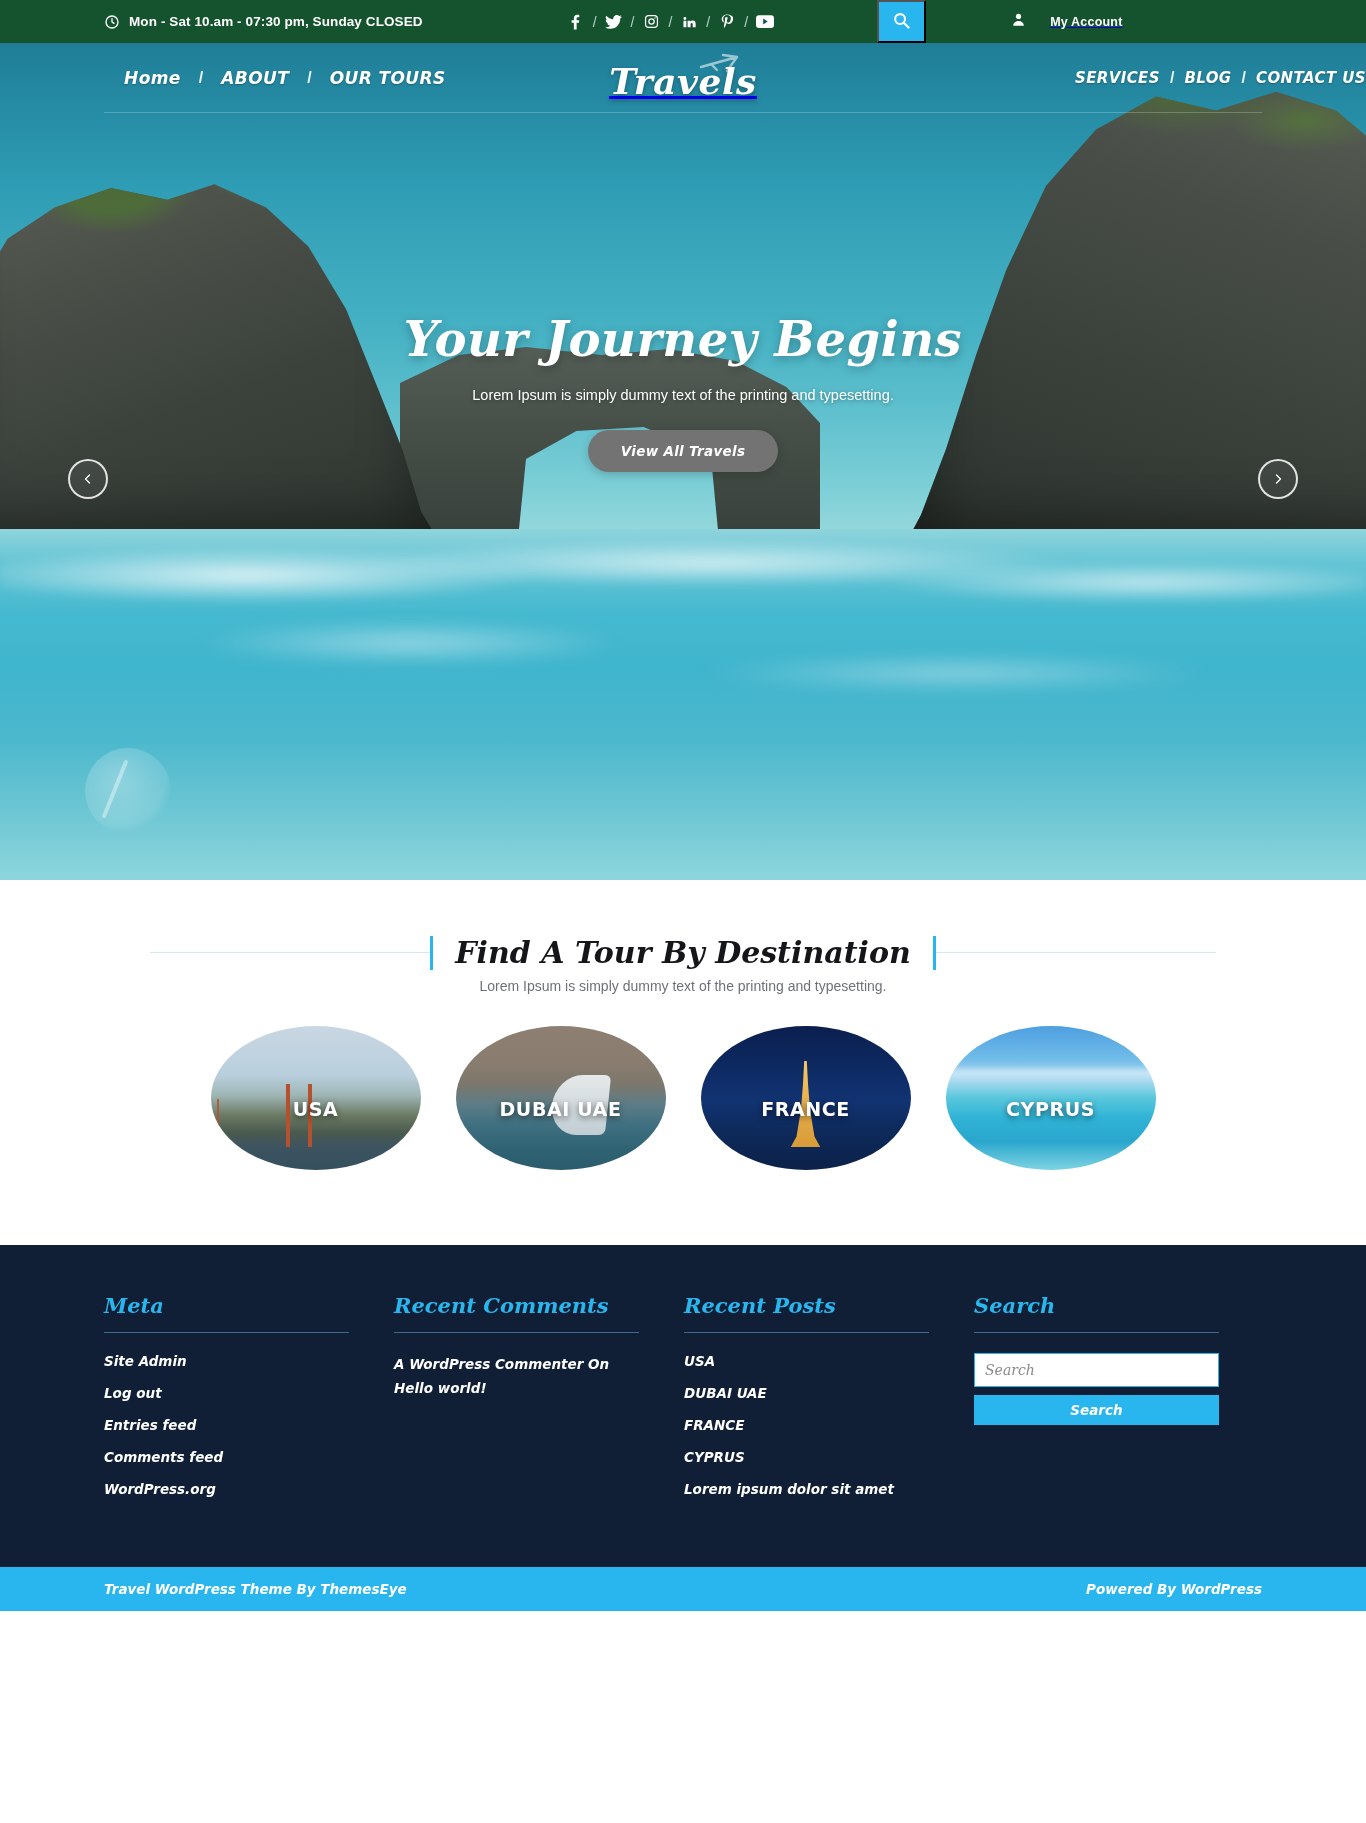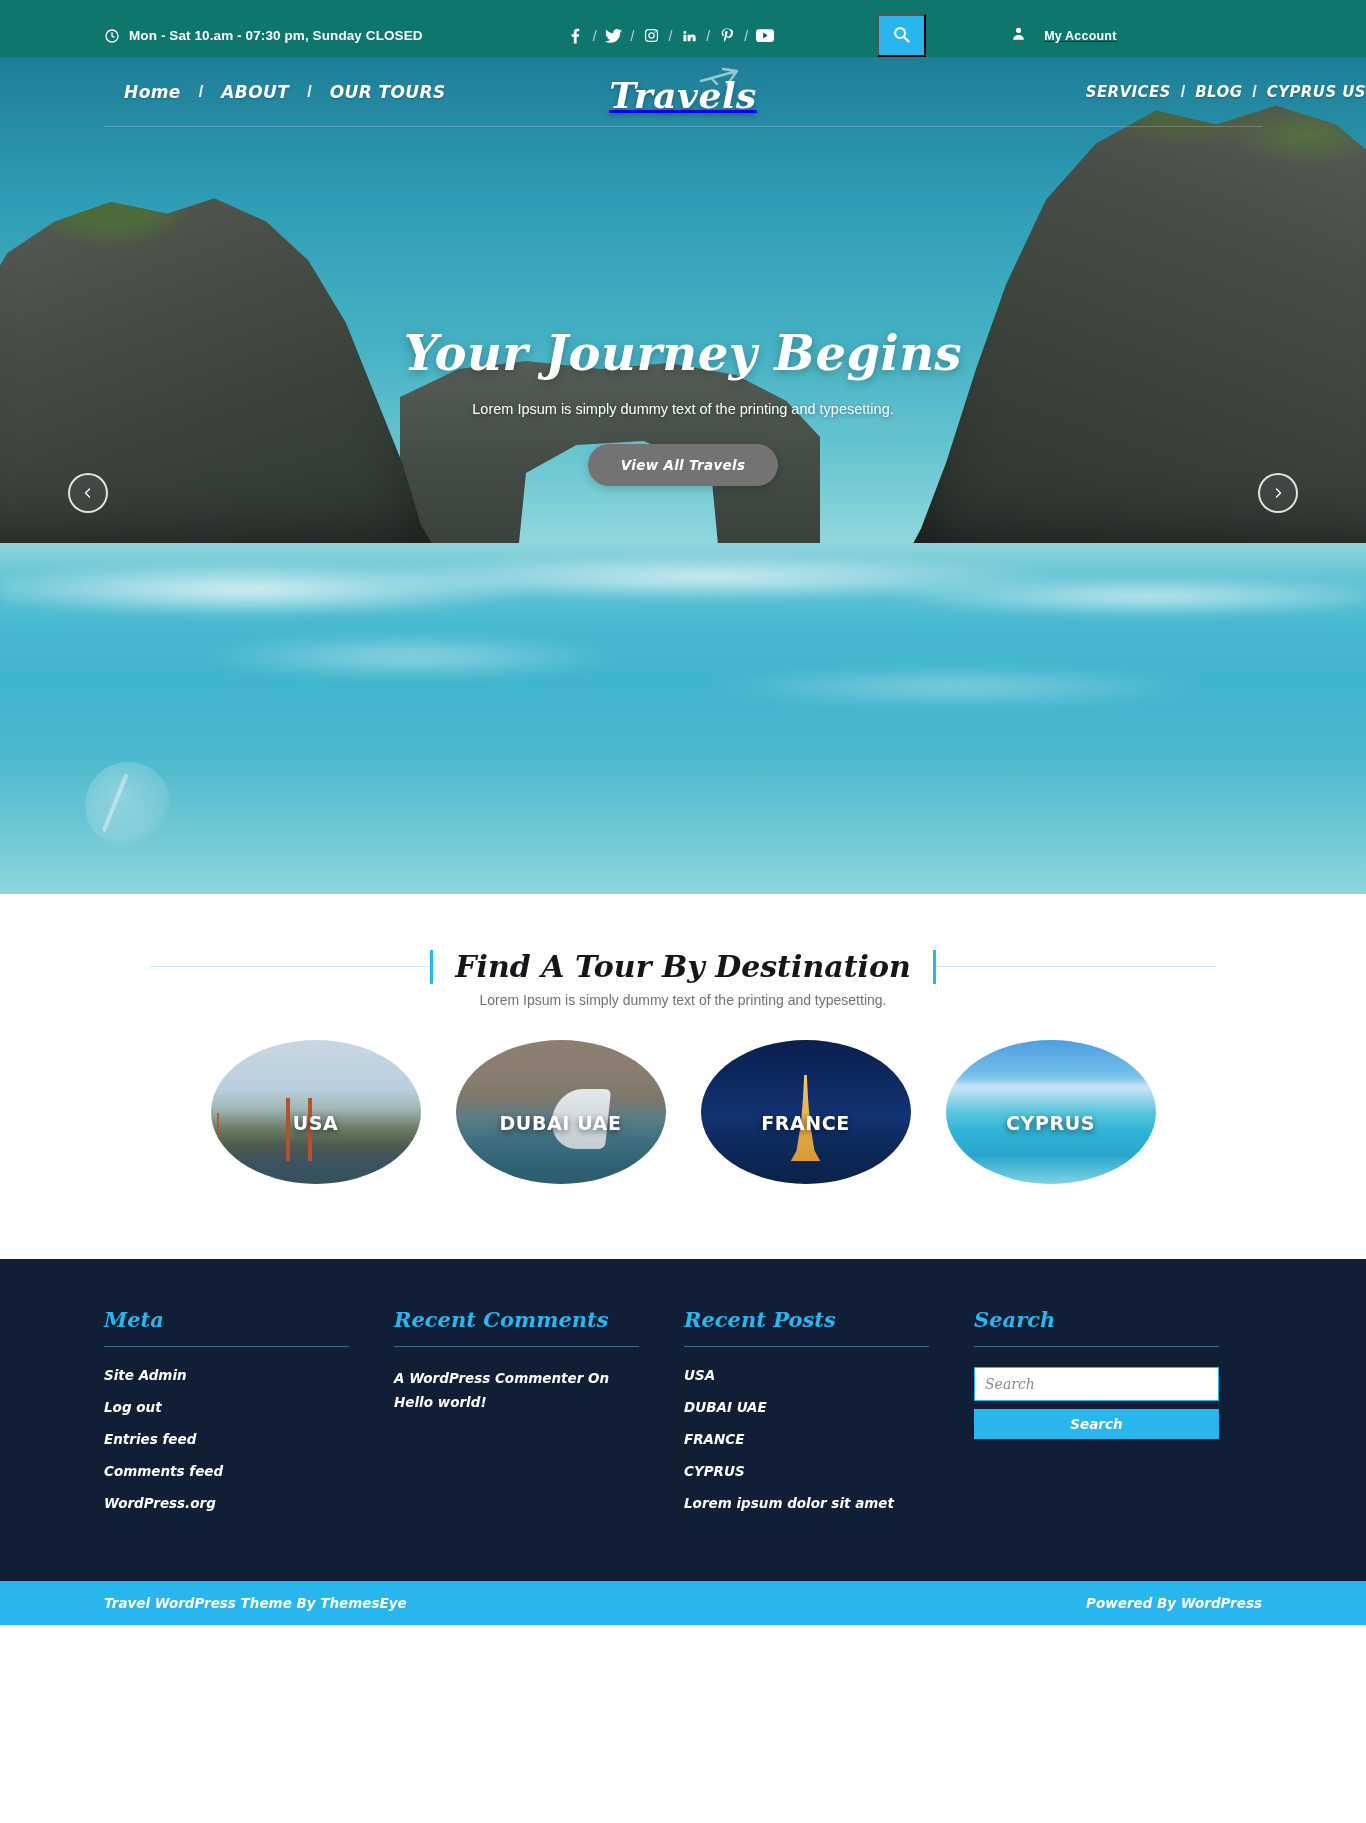--- a/index.html
+++ b/index.html
@@ -7,36 +7,36 @@
   body {
     font-family:"Liberation Sans", sans-serif;
     background:#ffffff;
     width:1366px;
     overflow-x:hidden;
   }
   .page { width:1366px; position:relative; }
 
   
   .topbar{
-    height:57px; background:#0f766e; display:flex; align-items:flex-end;
+    height:43px; background:#14532d; display:flex; align-items:flex-end;
     position:relative; z-index:40;
   }
   .topbar-inner{ width:1366px; display:flex; align-items:center; height:43px; }
   .hours{ display:flex; align-items:center; gap:9px; margin-left:104px; }
   .hours-txt{ color:#ffffff; font-size:13.5px; font-weight:bold; letter-spacing:.1px; white-space:nowrap;}
   .clock-ico{ width:16px;height:16px; display:block; }
   .socials{ display:flex; align-items:center; gap:0px; margin-left:142px; }
   .soc{ color:#fff; display:inline-flex; align-items:center; justify-content:center; width:22px; }
   .soc svg{ display:block; }
   .sep{ color:#cfe3ea; font-size:14px; padding:0 6px; opacity:.85; }
   .searchbtn{
     width:49px;height:43px;background:#29b6ee;display:flex;align-items:center;
     justify-content:center;margin-left:101px;
   }
-  .acct{ display:flex;align-items:center;gap:18px; margin-left:85px; }
+  .acct{ display:flex;align-items:center;gap:24px; margin-left:85px; }
   .acct-txt{ color:#fff;font-size:12.5px;font-weight:bold;letter-spacing:.2px; }
 
   
   .hero{
     position:relative; height:837px; width:1366px; overflow:hidden;
     background:#2a93ad;
   }
   .hero-bg{ position:absolute; inset:0; }
   .sky{
     position:absolute; left:0; right:0; top:0; height:500px;
@@ -347,21 +347,21 @@
         <a class="navlink" href="#">ABOUT</a>
         <span class="navsep">/</span>
         <a class="navlink" href="#">OUR TOURS</a>
       </div>
 
       <div class="nav-right">
         <a class="navlink" href="#">SERVICES</a>
         <span class="navsep">/</span>
         <a class="navlink" href="#">BLOG</a>
         <span class="navsep">/</span>
-        <a class="navlink" href="#">CYPRUS US</a>
+        <a class="navlink" href="#">CONTACT US</a>
       </div>
 
       <a class="logo" href="#">
         <span class="plane">
           <svg width="44" height="26" viewBox="0 0 44 26" fill="none" stroke="#ffffff" stroke-width="2.4" stroke-linecap="round">
             <path d="M4 16 L40 6 M40 6 L30 20 M40 6 L26 4 M14 13 L20 19"></path>
           </svg>
         </span>
         <span class="logo-txt">Travels</span>
       </a>

